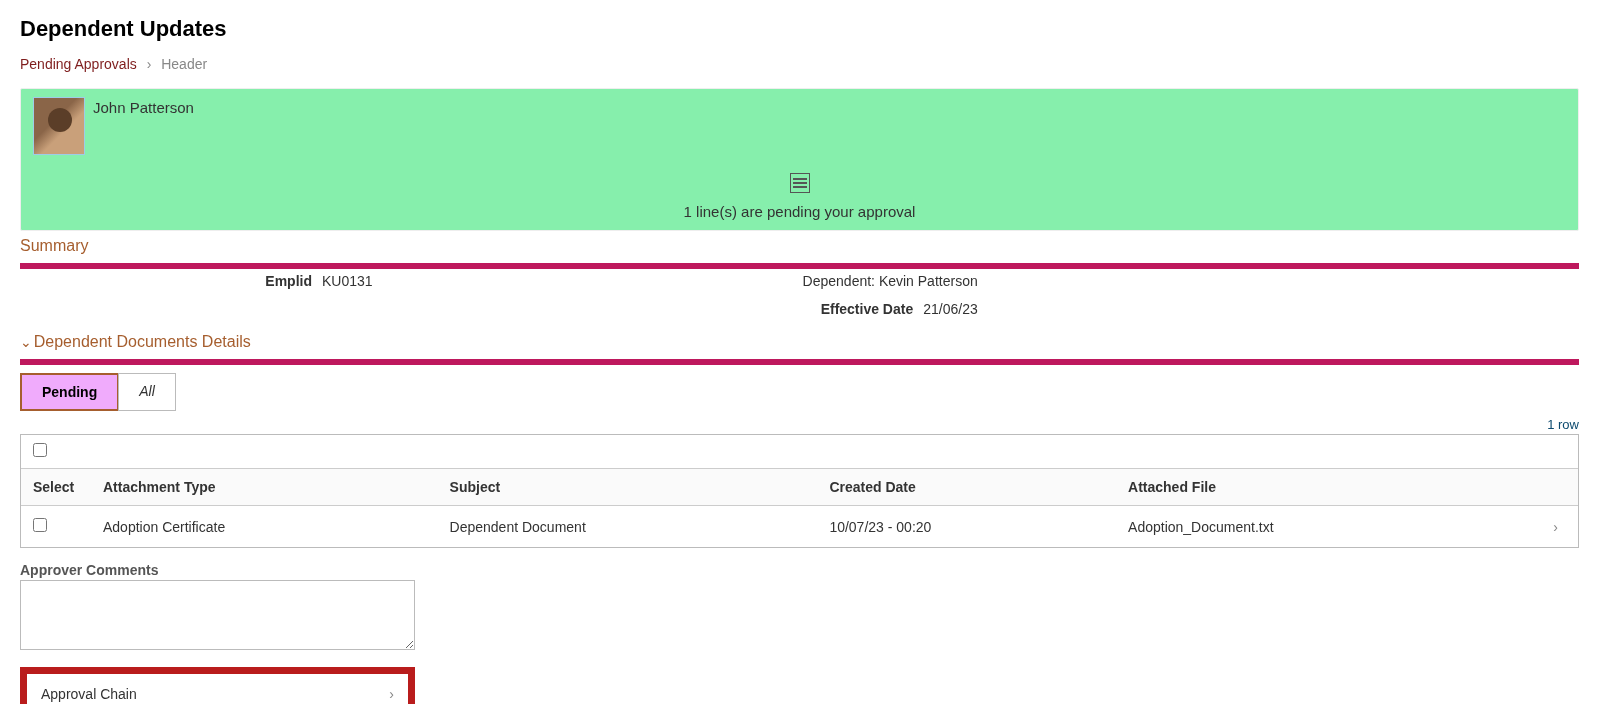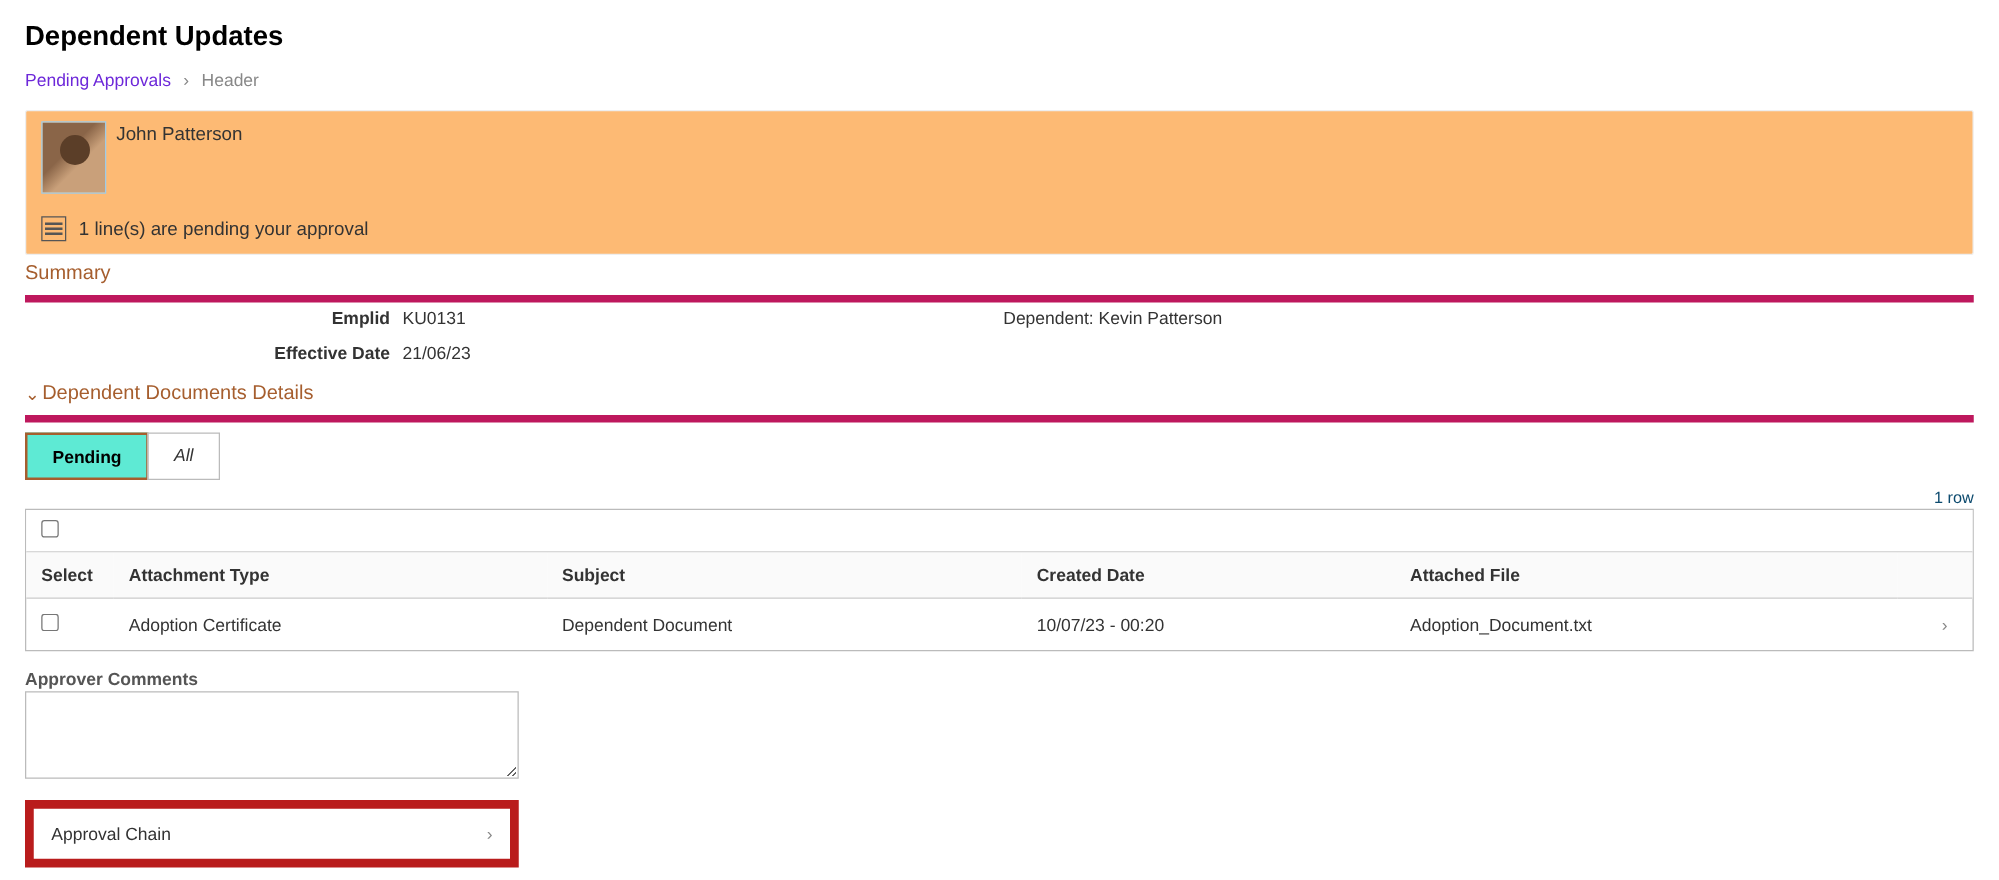--- a/index.html
+++ b/index.html
@@ -14,32 +14,32 @@
       font-size: 22px;
       font-weight: bold;
       color: #000;
       margin-bottom: 14px;
     }
     .breadcrumb {
       margin-bottom: 16px;
       font-size: 14px;
     }
     .breadcrumb .link {
-      color: #6d28d9;
+      color: #7f1d1d;
       cursor: pointer;
     }
     .breadcrumb .chevron {
       color: #888;
       margin: 0 6px;
     }
     .breadcrumb .current {
       color: #888;
     }
     .header-region {
-      background: #fdba74;
+      background: #86efac;
       border: 1px solid #eee;
       border-radius: 2px;
       margin-bottom: 2px;
     }
     .header-top {
       display: flex;
       align-items: flex-start;
       padding: 8px 12px 12px 12px;
     }
     .avatar {
@@ -85,20 +85,21 @@
     .btn-deny {
       background: #fff;
       color: #0066cc;
       border-color: #888;
     }
     .pending-line {
       display: flex;
       align-items: center;
       padding: 6px 12px 10px 12px;
       gap: 10px;
+      flex-direction: column;
     }
     .lines-icon {
       width: 20px;
       height: 20px;
       border: 1px solid #555;
       display: flex;
       flex-direction: column;
       justify-content: space-evenly;
       padding: 2px;
     }
@@ -135,20 +136,21 @@
       margin-bottom: 16px;
     }
     .summary-col {
       display: flex;
       flex-direction: column;
       gap: 12px;
     }
     .summary-row {
       display: flex;
       align-items: center;
+      justify-content: flex-end;
     }
     .summary-label {
       width: 290px;
       text-align: right;
       font-weight: bold;
       color: #333;
       padding-right: 10px;
     }
     .summary-value {
       color: #333;
@@ -168,21 +170,21 @@
     }
     .tab {
       padding: 9px 20px;
       border: 1px solid #bbb;
       background: #fff;
       cursor: pointer;
       font-size: 14px;
       color: #333;
     }
     .tab.active {
-      background: #5eead4;
+      background: #f0abfc;
       border: 2px solid #a65e2e;
       font-weight: bold;
       color: #000;
     }
     .tab + .tab { margin-left: -1px; font-style: italic; }
     .row-count {
       text-align: right;
       font-size: 13px;
       color: #0c4a6e;
       margin-bottom: 2px;

